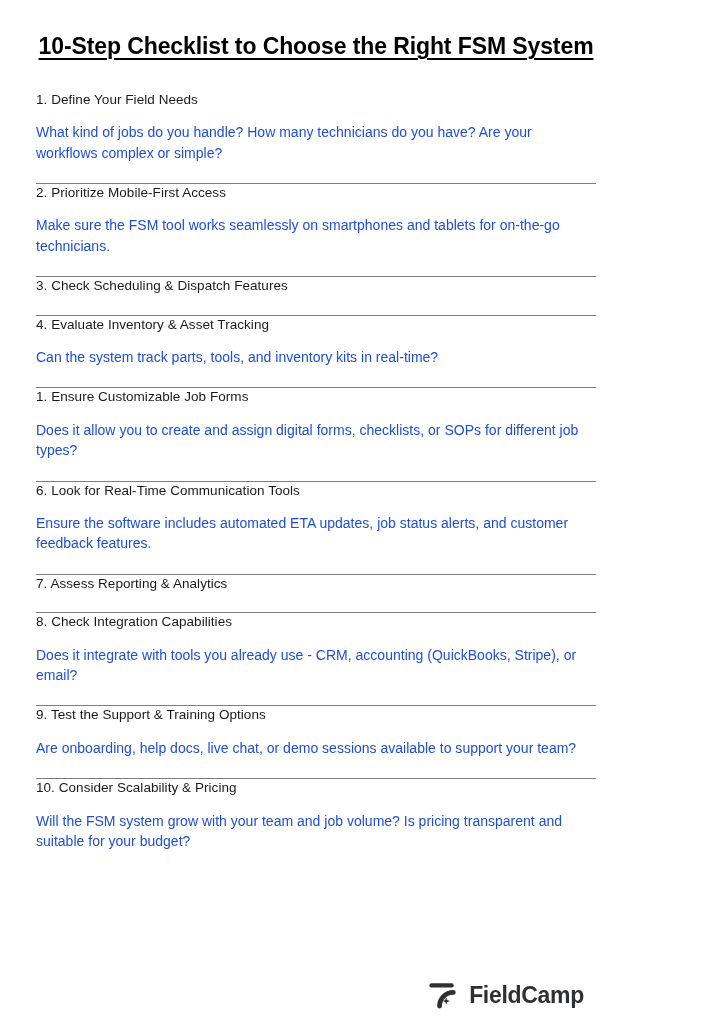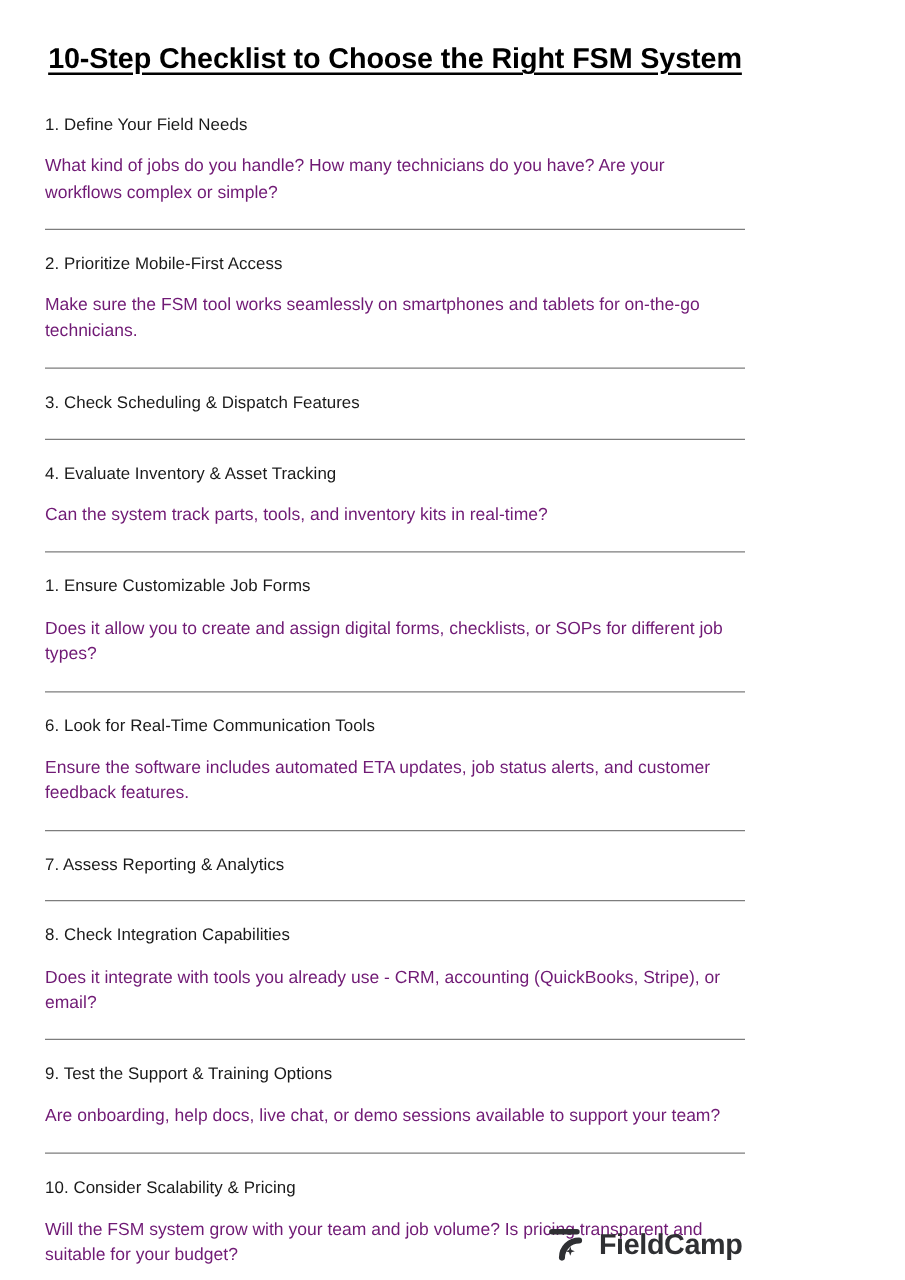--- a/index.html
+++ b/index.html
@@ -43,41 +43,40 @@
   .content {
     padding: 0 36px;
     margin-top: 30px;
   }
   .section {
     padding-top: 0;
   }
   .section + .section {
     border-top: 1px solid #7d7d7d;
     margin-top: 20px;
-    padding-top: 18px;
   }
   .sec-heading {
     font-size: 13.5px;
     font-weight: normal;
     color: #1a1a1a;
     margin: 0 0 14px 0;
     line-height: 1.3;
     letter-spacing: 0.05px;
   }
   .sec-body {
     font-size: 14px;
     font-weight: normal;
-    color: #701a75;
+    color: #1d4ed8;
     margin: 0 0 20px 0;
     line-height: 1.45;
     letter-spacing: 0.01px;
   }
   .footer {
     position: absolute;
-    right: 38px;
+    right: 48px;
     bottom: 14px;
     display: flex;
     align-items: center;
     gap: 12px;
   }
   .logo-mark {
     width: 30px;
     height: 30px;
     display: block;
     flex: 0 0 auto;

